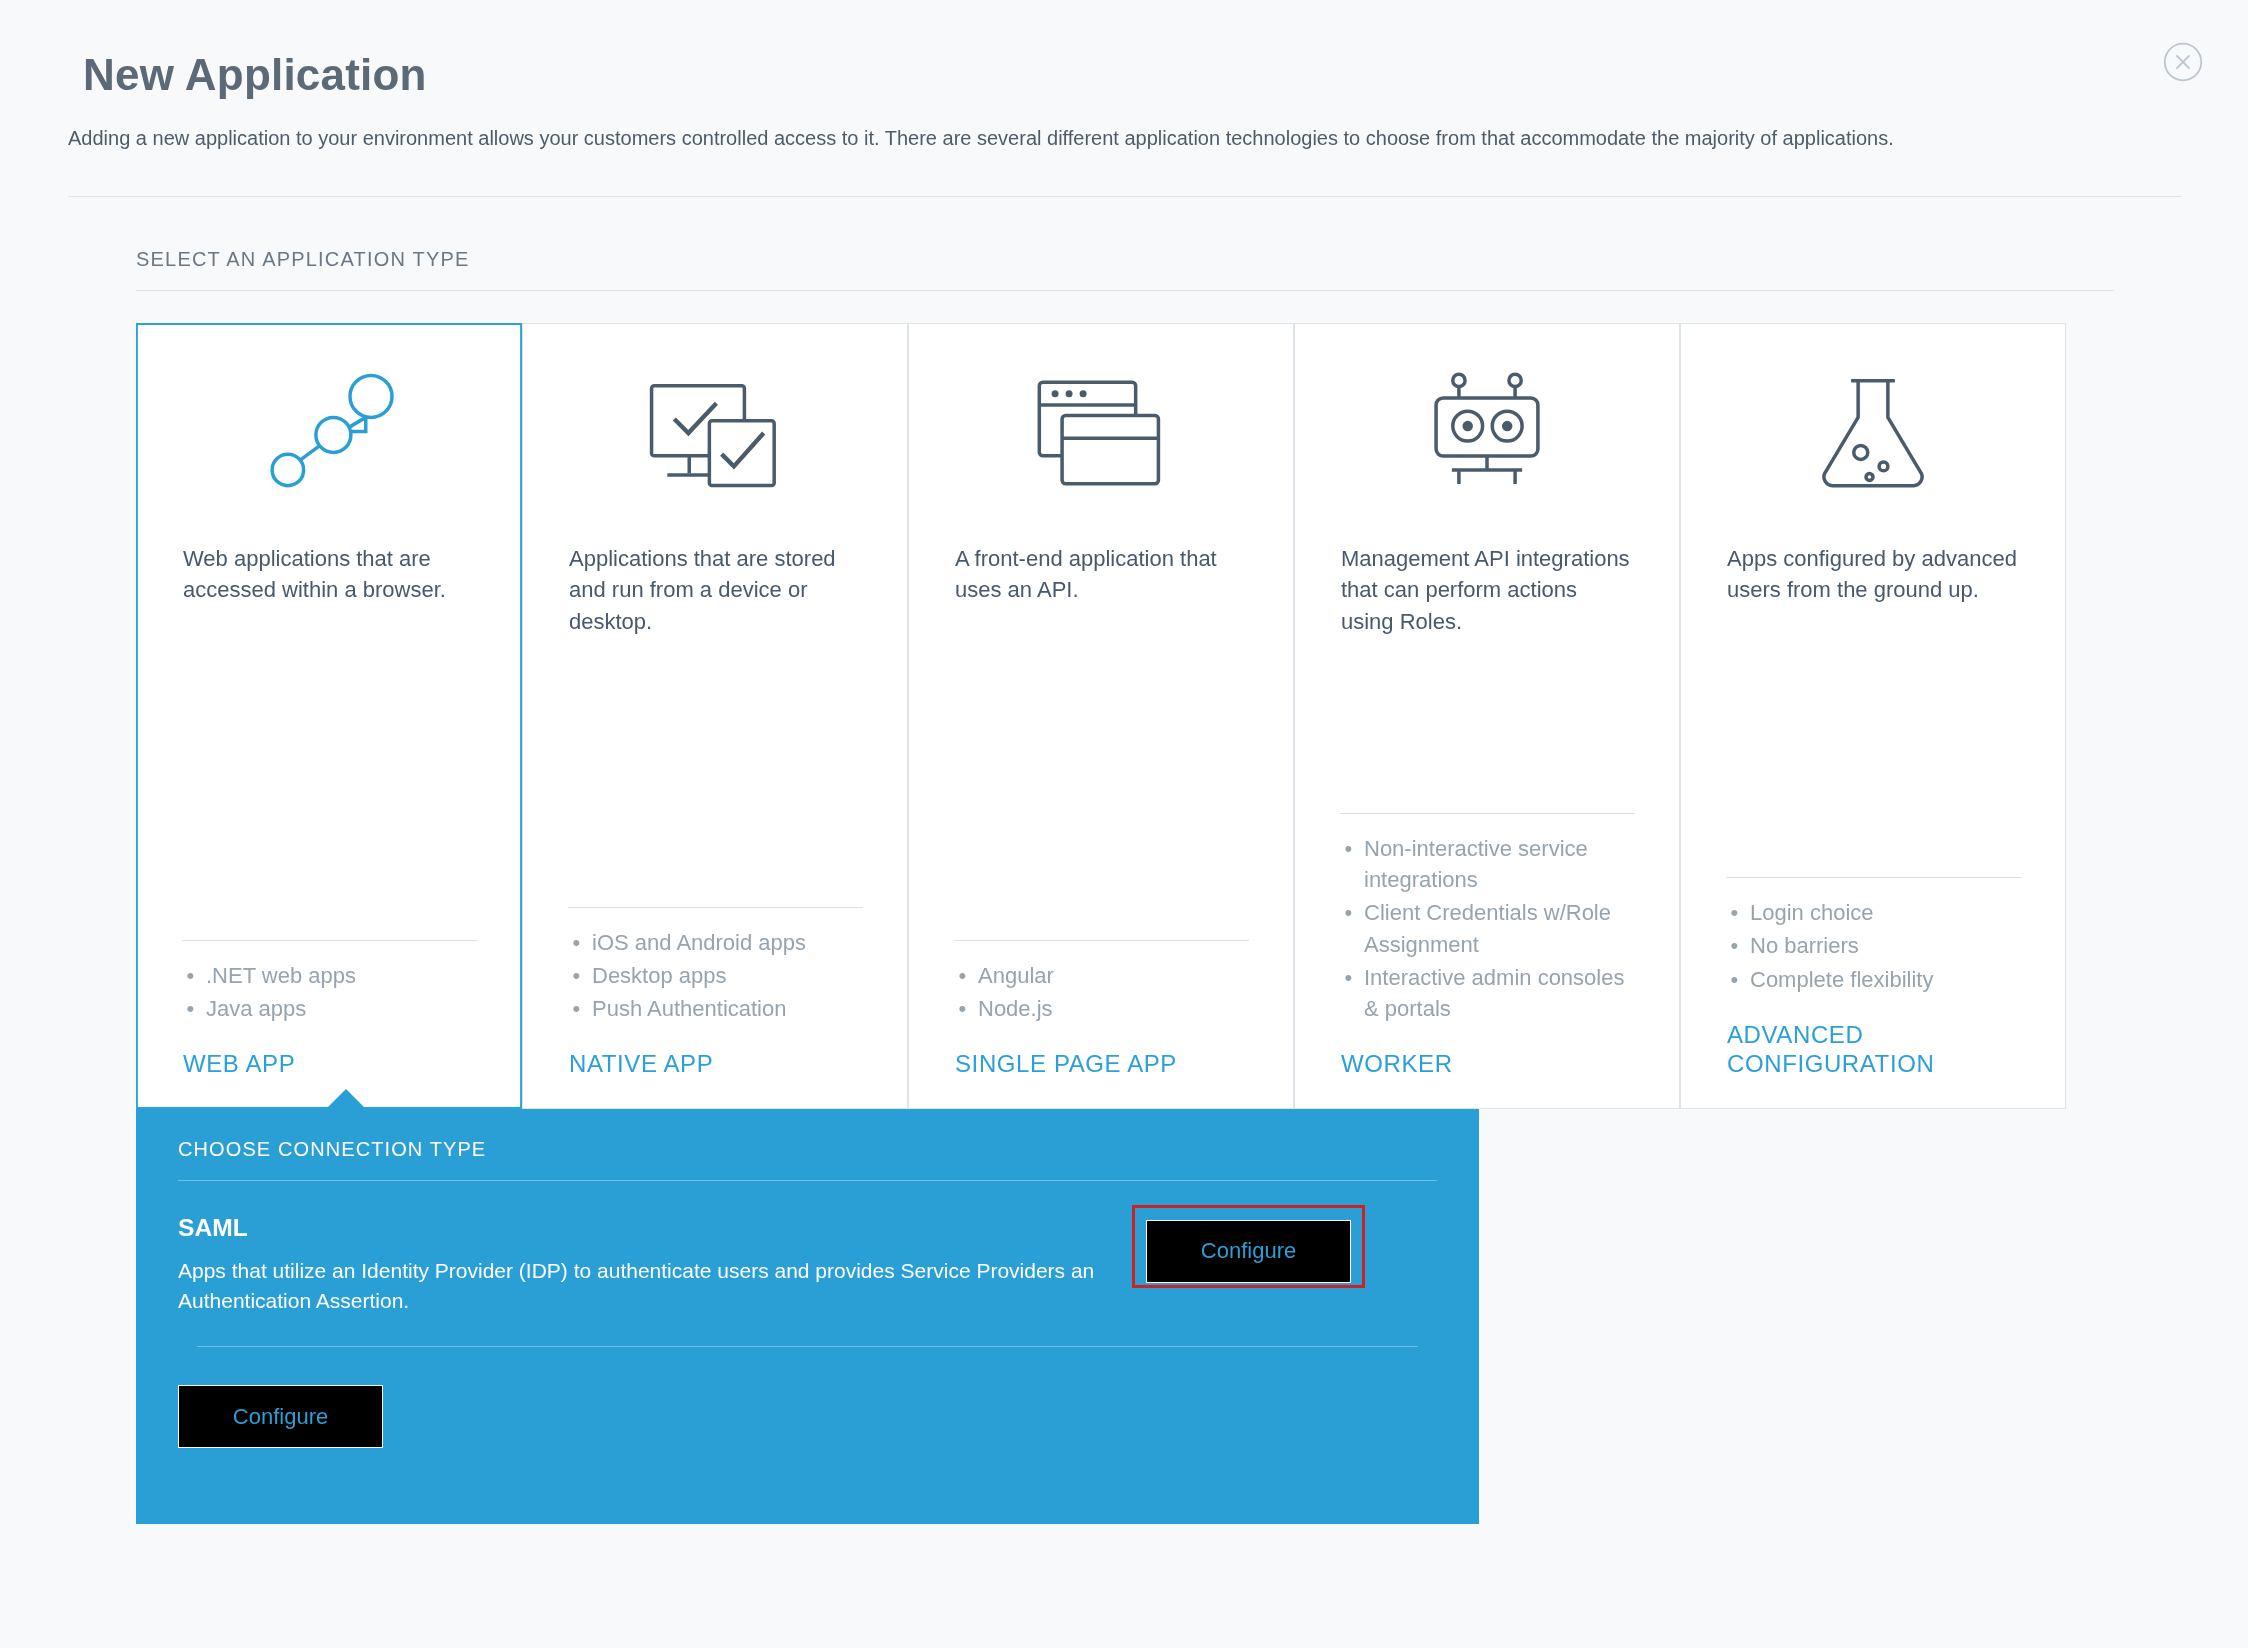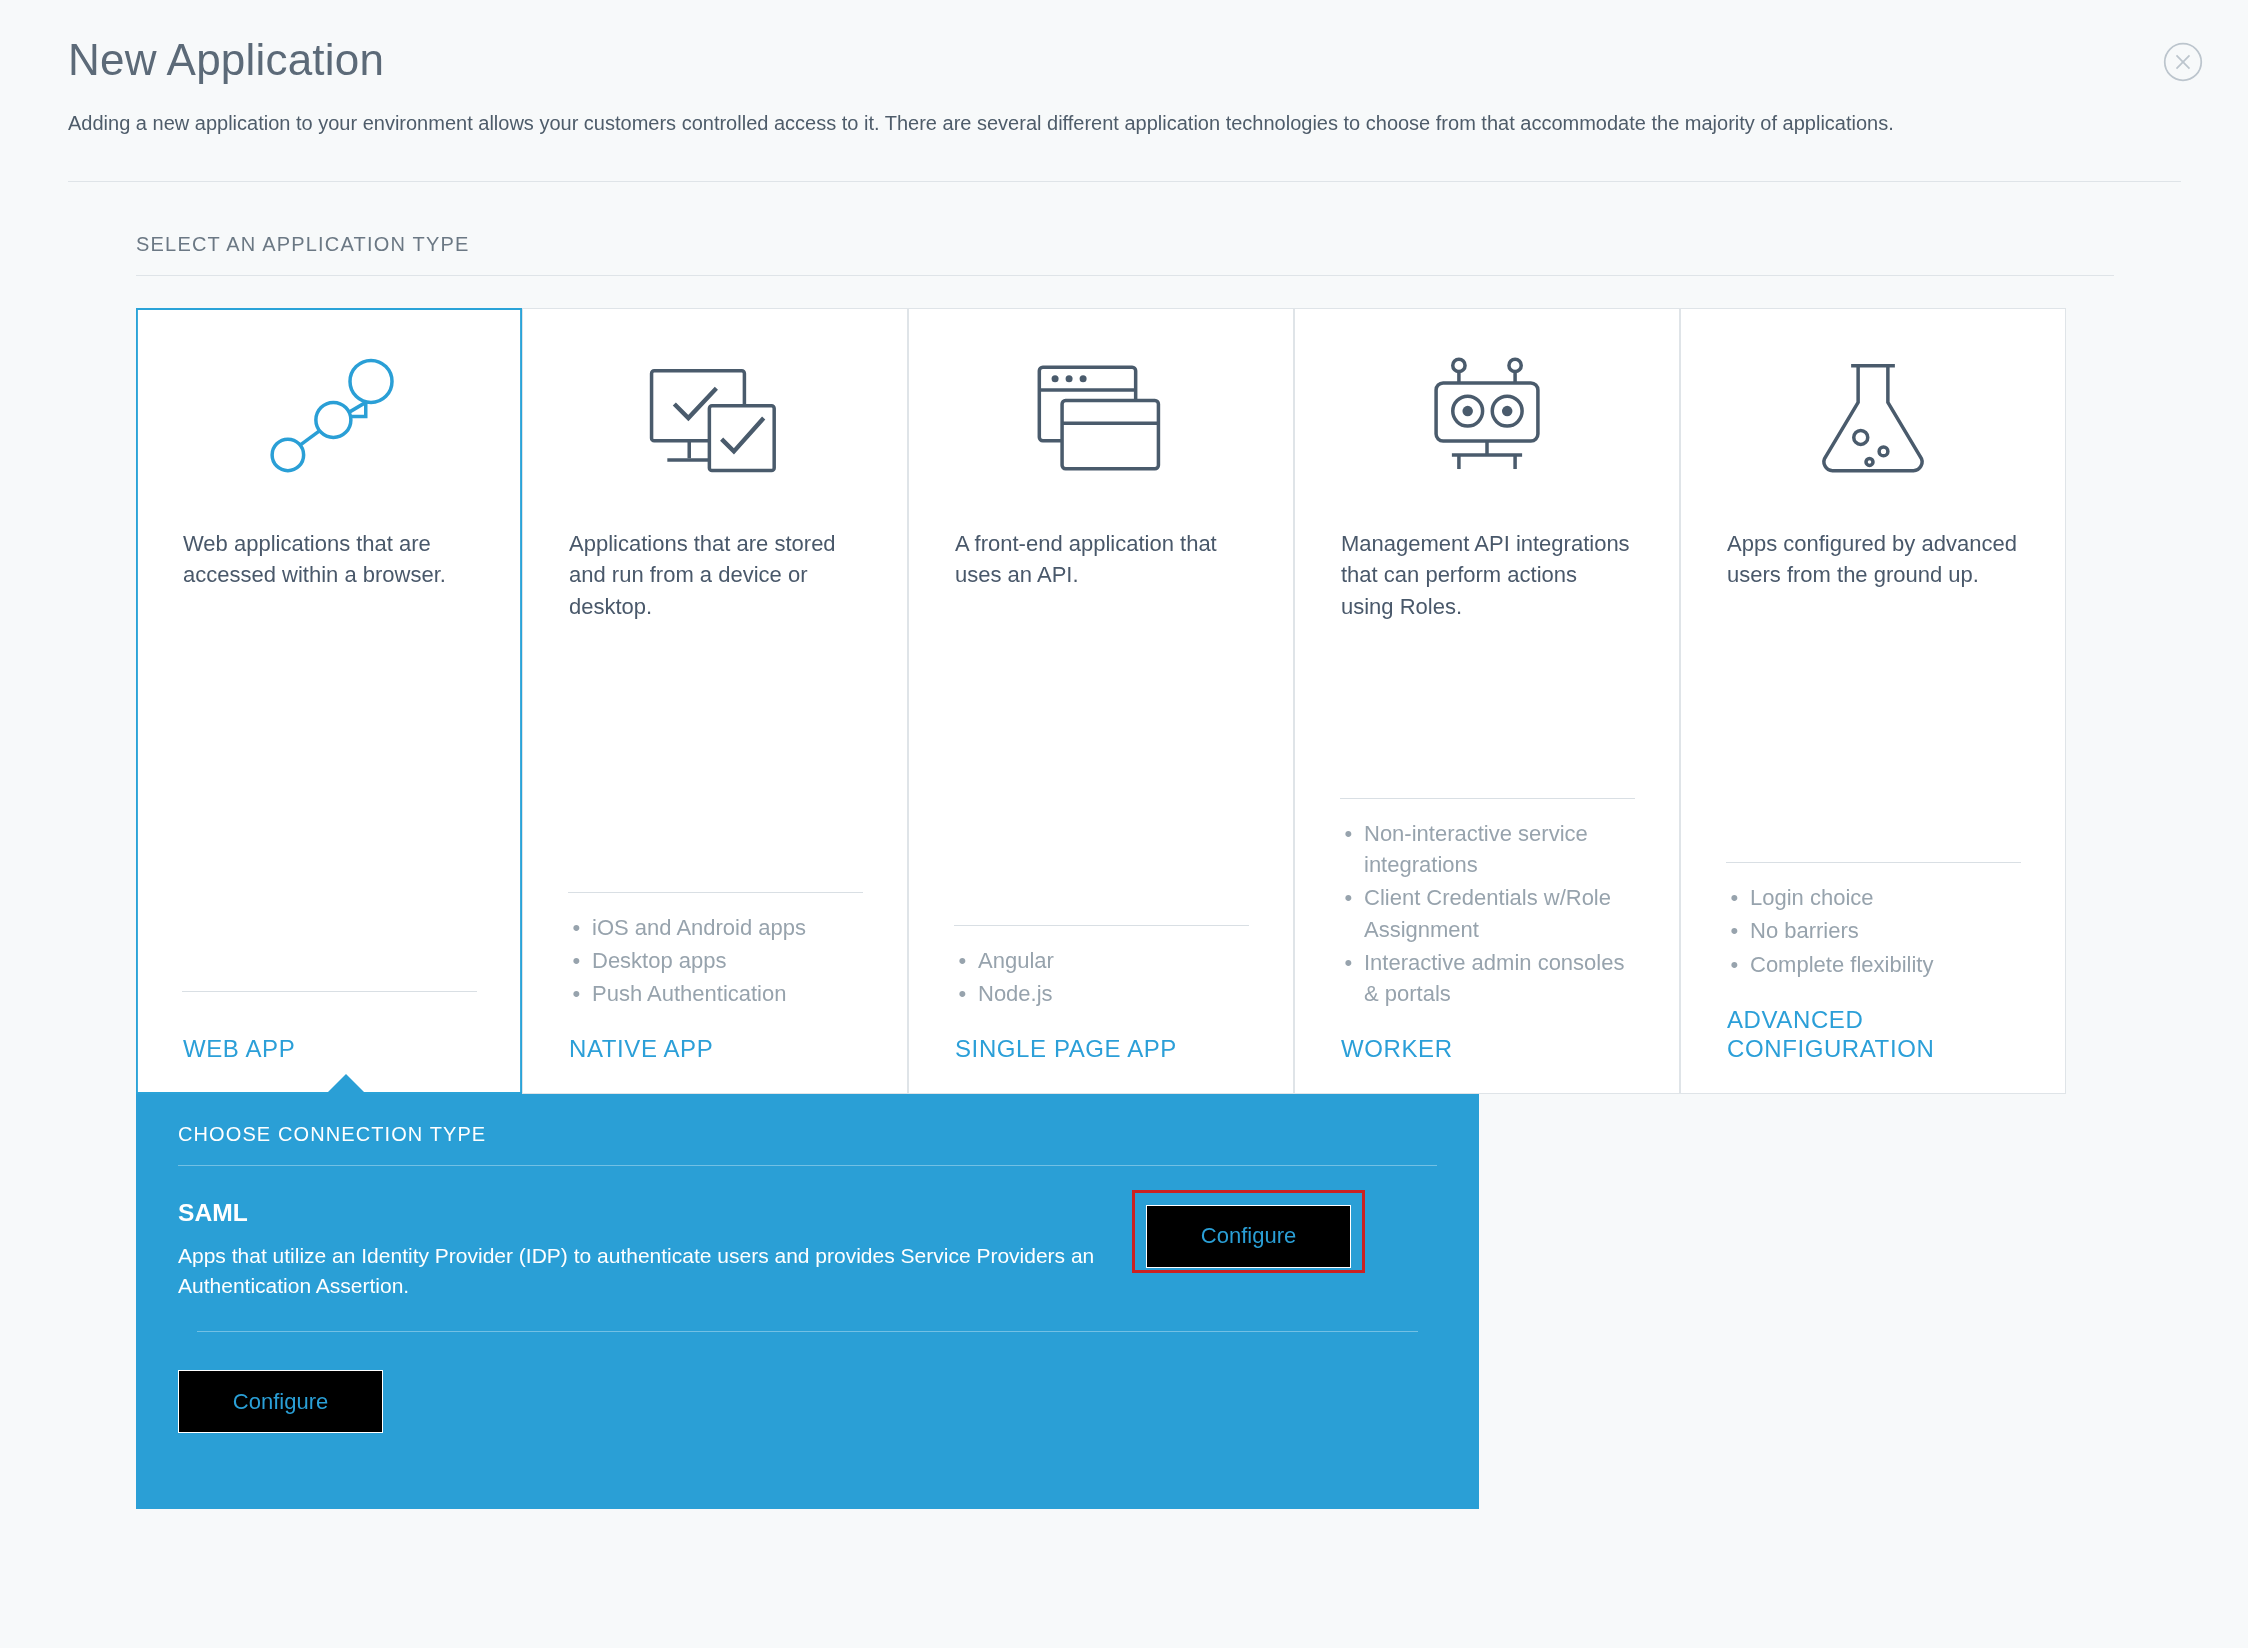--- a/index.html
+++ b/index.html
@@ -22,23 +22,23 @@
     background: #f7f9fa;
     overflow: hidden;
   }
 
   
   .header {
     padding: 35px 68px 0 68px;
   }
   .title {
     font-size: 44px;
-    font-weight: 400;
+    font-weight: 700;
     color: #5c6a78;
-    margin: 0;
+    margin: 15px;
     letter-spacing: 0.2px;
   }
   .subtitle {
     font-size: 20px;
     line-height: 1.55;
     color: #4e5c6a;
     margin: 23px 0 0 0;
     max-width: 2107px;
   }
   .close-btn {
@@ -269,20 +269,24 @@
           <line x1="122" y1="40" x2="122" y2="58" stroke="#2a9fd6" stroke-width="4"></line>
           <polyline points="98,72 122,72 122,40" fill="none" stroke="#2a9fd6" stroke-width="4"></polyline>
           <circle cx="33" cy="116" r="18" fill="#fff" stroke="#2a9fd6" stroke-width="4"></circle>
           <circle cx="85" cy="76" r="20" fill="#fff" stroke="#2a9fd6" stroke-width="4"></circle>
           <circle cx="128" cy="32" r="24" fill="#fff" stroke="#2a9fd6" stroke-width="4"></circle>
         </svg>
       </div>
       <div class="card-desc">Web applications that are accessed within a browser.</div>
       <div class="card-spacer"></div>
       <div class="card-rule"></div>
+      <ul class="card-bullets">
+        <li>.NET web apps</li>
+        <li>Java apps</li>
+      </ul>
       <div class="card-name">WEB APP</div>
     </div>
 
     <div class="card">
       <div class="card-icon">
         <svg width="149" height="127" viewBox="0 0 170 145">
           <rect x="12" y="18" width="106" height="80" rx="3" fill="#fff" stroke="#4a5b6c" stroke-width="4"></rect>
           <line x1="55" y1="98" x2="55" y2="118" stroke="#4a5b6c" stroke-width="4"></line>
           <line x1="30" y1="120" x2="80" y2="120" stroke="#4a5b6c" stroke-width="4"></line>
           <polyline points="38,56 54,72 86,38" fill="none" stroke="#4a5b6c" stroke-width="5"></polyline>

